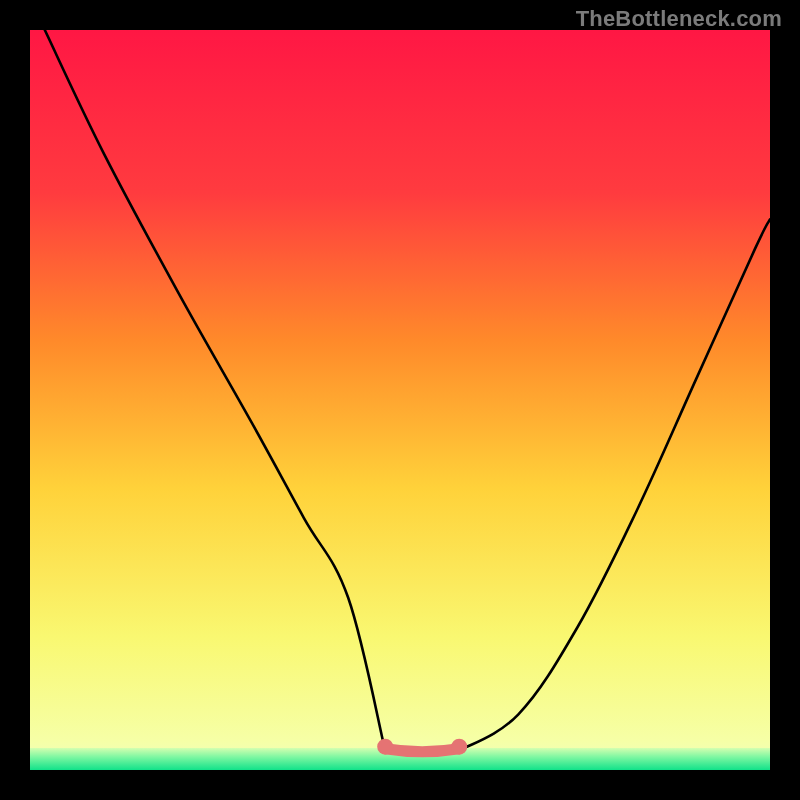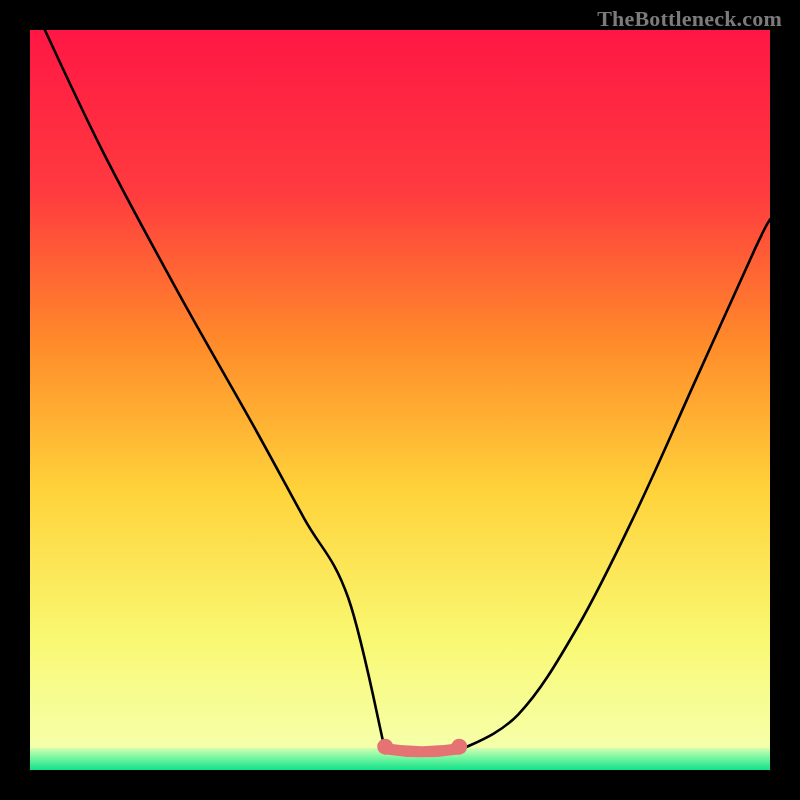--- a/index.html
+++ b/index.html
@@ -26,21 +26,21 @@
   }
   svg {
     display: block;
     width: 740px;
     height: 740px;
   }
   .watermark {
     position: absolute;
     top: 6px;
     right: 18px;
-    font-family: Liberation Serif, serif;
+    font-family: Liberation Sans, sans-serif;
     font-size: 22px;
     font-weight: 600;
     color: #7b7b7b;
     letter-spacing: 0.2px;
     user-select: none;
   }
 </style>
 </head>
 <body>
 <div class="stage">

